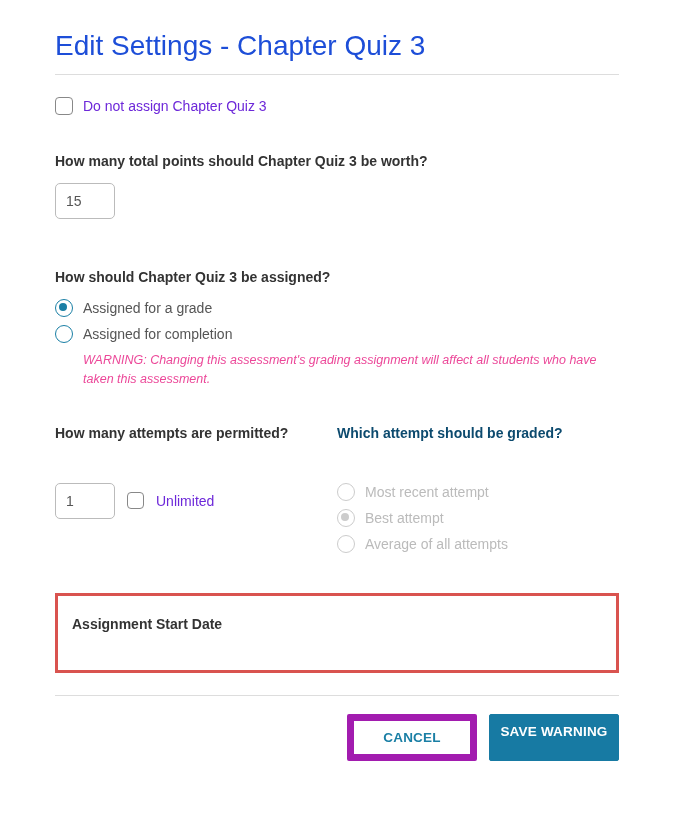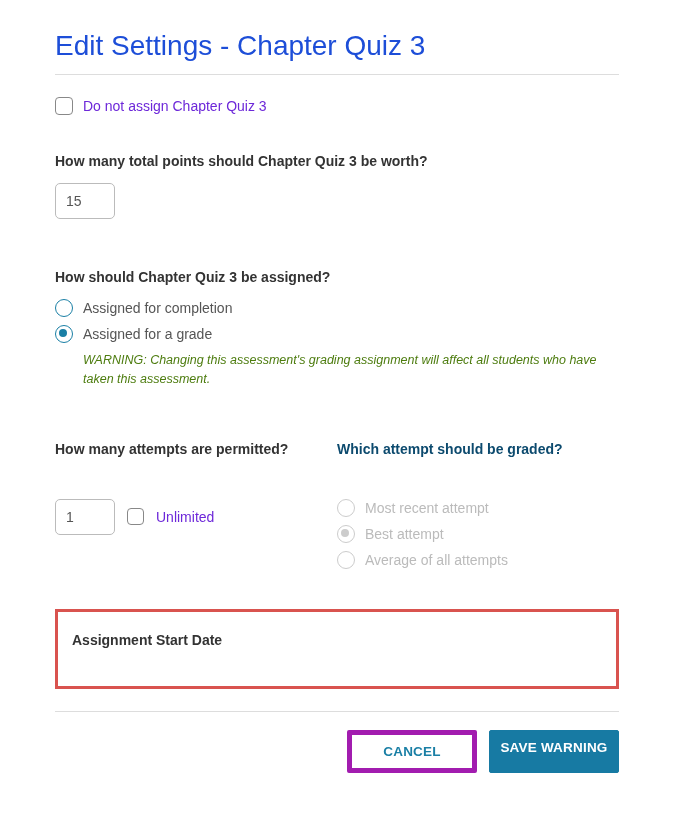--- a/index.html
+++ b/index.html
@@ -61,21 +61,21 @@
   .num-input {
     width: 60px;
     height: 36px;
     border: 1px solid #bbb;
     border-radius: 5px;
     font-size: 14px;
     padding: 0 10px;
     color: #555;
   }
   .block-points { margin-bottom: 50px; }
-  .block-assigned { margin-bottom: 52px; }
+  .block-assigned { margin-bottom: 36px; }
   .radio-row {
     display: flex;
     align-items: center;
     gap: 10px;
     margin-bottom: 8px;
   }
   .radio {
     width: 18px;
     height: 18px;
     border: 1.8px solid #1a7fa5;
@@ -98,21 +98,21 @@
   }
   .radio.gray.selected::after {
     background: #ccc;
   }
   .radio-label {
     font-size: 14px;
     color: #555;
   }
   .radio-label.gray { color: #bbb; }
   .warning {
-    color: #4d7c0f;
+    color: #ec4899;
     font-style: italic;
     font-size: 12.5px;
     margin: 6px 0 0 28px;
     line-height: 1.5;
   }
   .two-col {
     display: flex;
     margin-bottom: 32px;
   }
   .col { flex: 1; }
@@ -152,21 +152,21 @@
     padding: 9px 0;
     width: 130px;
     text-align: center;
     border-radius: 2px;
     cursor: pointer;
     letter-spacing: 0.2px;
   }
   .btn-secondary {
     background: #fff;
     color: #1a7fa5;
-    border: 5px solid #a21caf;
+    border: 7px solid #a21caf;
   }
   .btn-primary {
     background: #177aa3;
     color: #fff;
     border: 1px solid #177aa3;
   }
 </style>
 </head>
 <body>
 
@@ -180,26 +180,26 @@
   </div>
 
   <div class="block-points">
     <div class="section-heading">How many total points should Chapter Quiz 3 be worth?</div>
     <input class="num-input" type="text" value="15" style="">
   </div>
 
   <div class="block-assigned">
     <div class="section-heading">How should Chapter Quiz 3 be assigned?</div>
     <div class="radio-row">
+      <div class="radio selected"></div>
+      <span class="radio-label">Assigned for a grade</span>
+    </div>
+    <div class="radio-row">
       <div class="radio"></div>
       <span class="radio-label">Assigned for completion</span>
-    </div>
-    <div class="radio-row">
-      <div class="radio selected"></div>
-      <span class="radio-label">Assigned for a grade</span>
     </div>
     <div class="warning">WARNING: Changing this assessment's grading assignment will affect all students who have taken this assessment.</div>
   </div>
 
   <div class="two-col">
     <div class="col">
       <div class="section-heading">How many attempts are permitted?</div>
       <div class="attempts-row">
         <input class="num-input" type="text" value="1" style="">
         <div class="checkbox small"></div>

